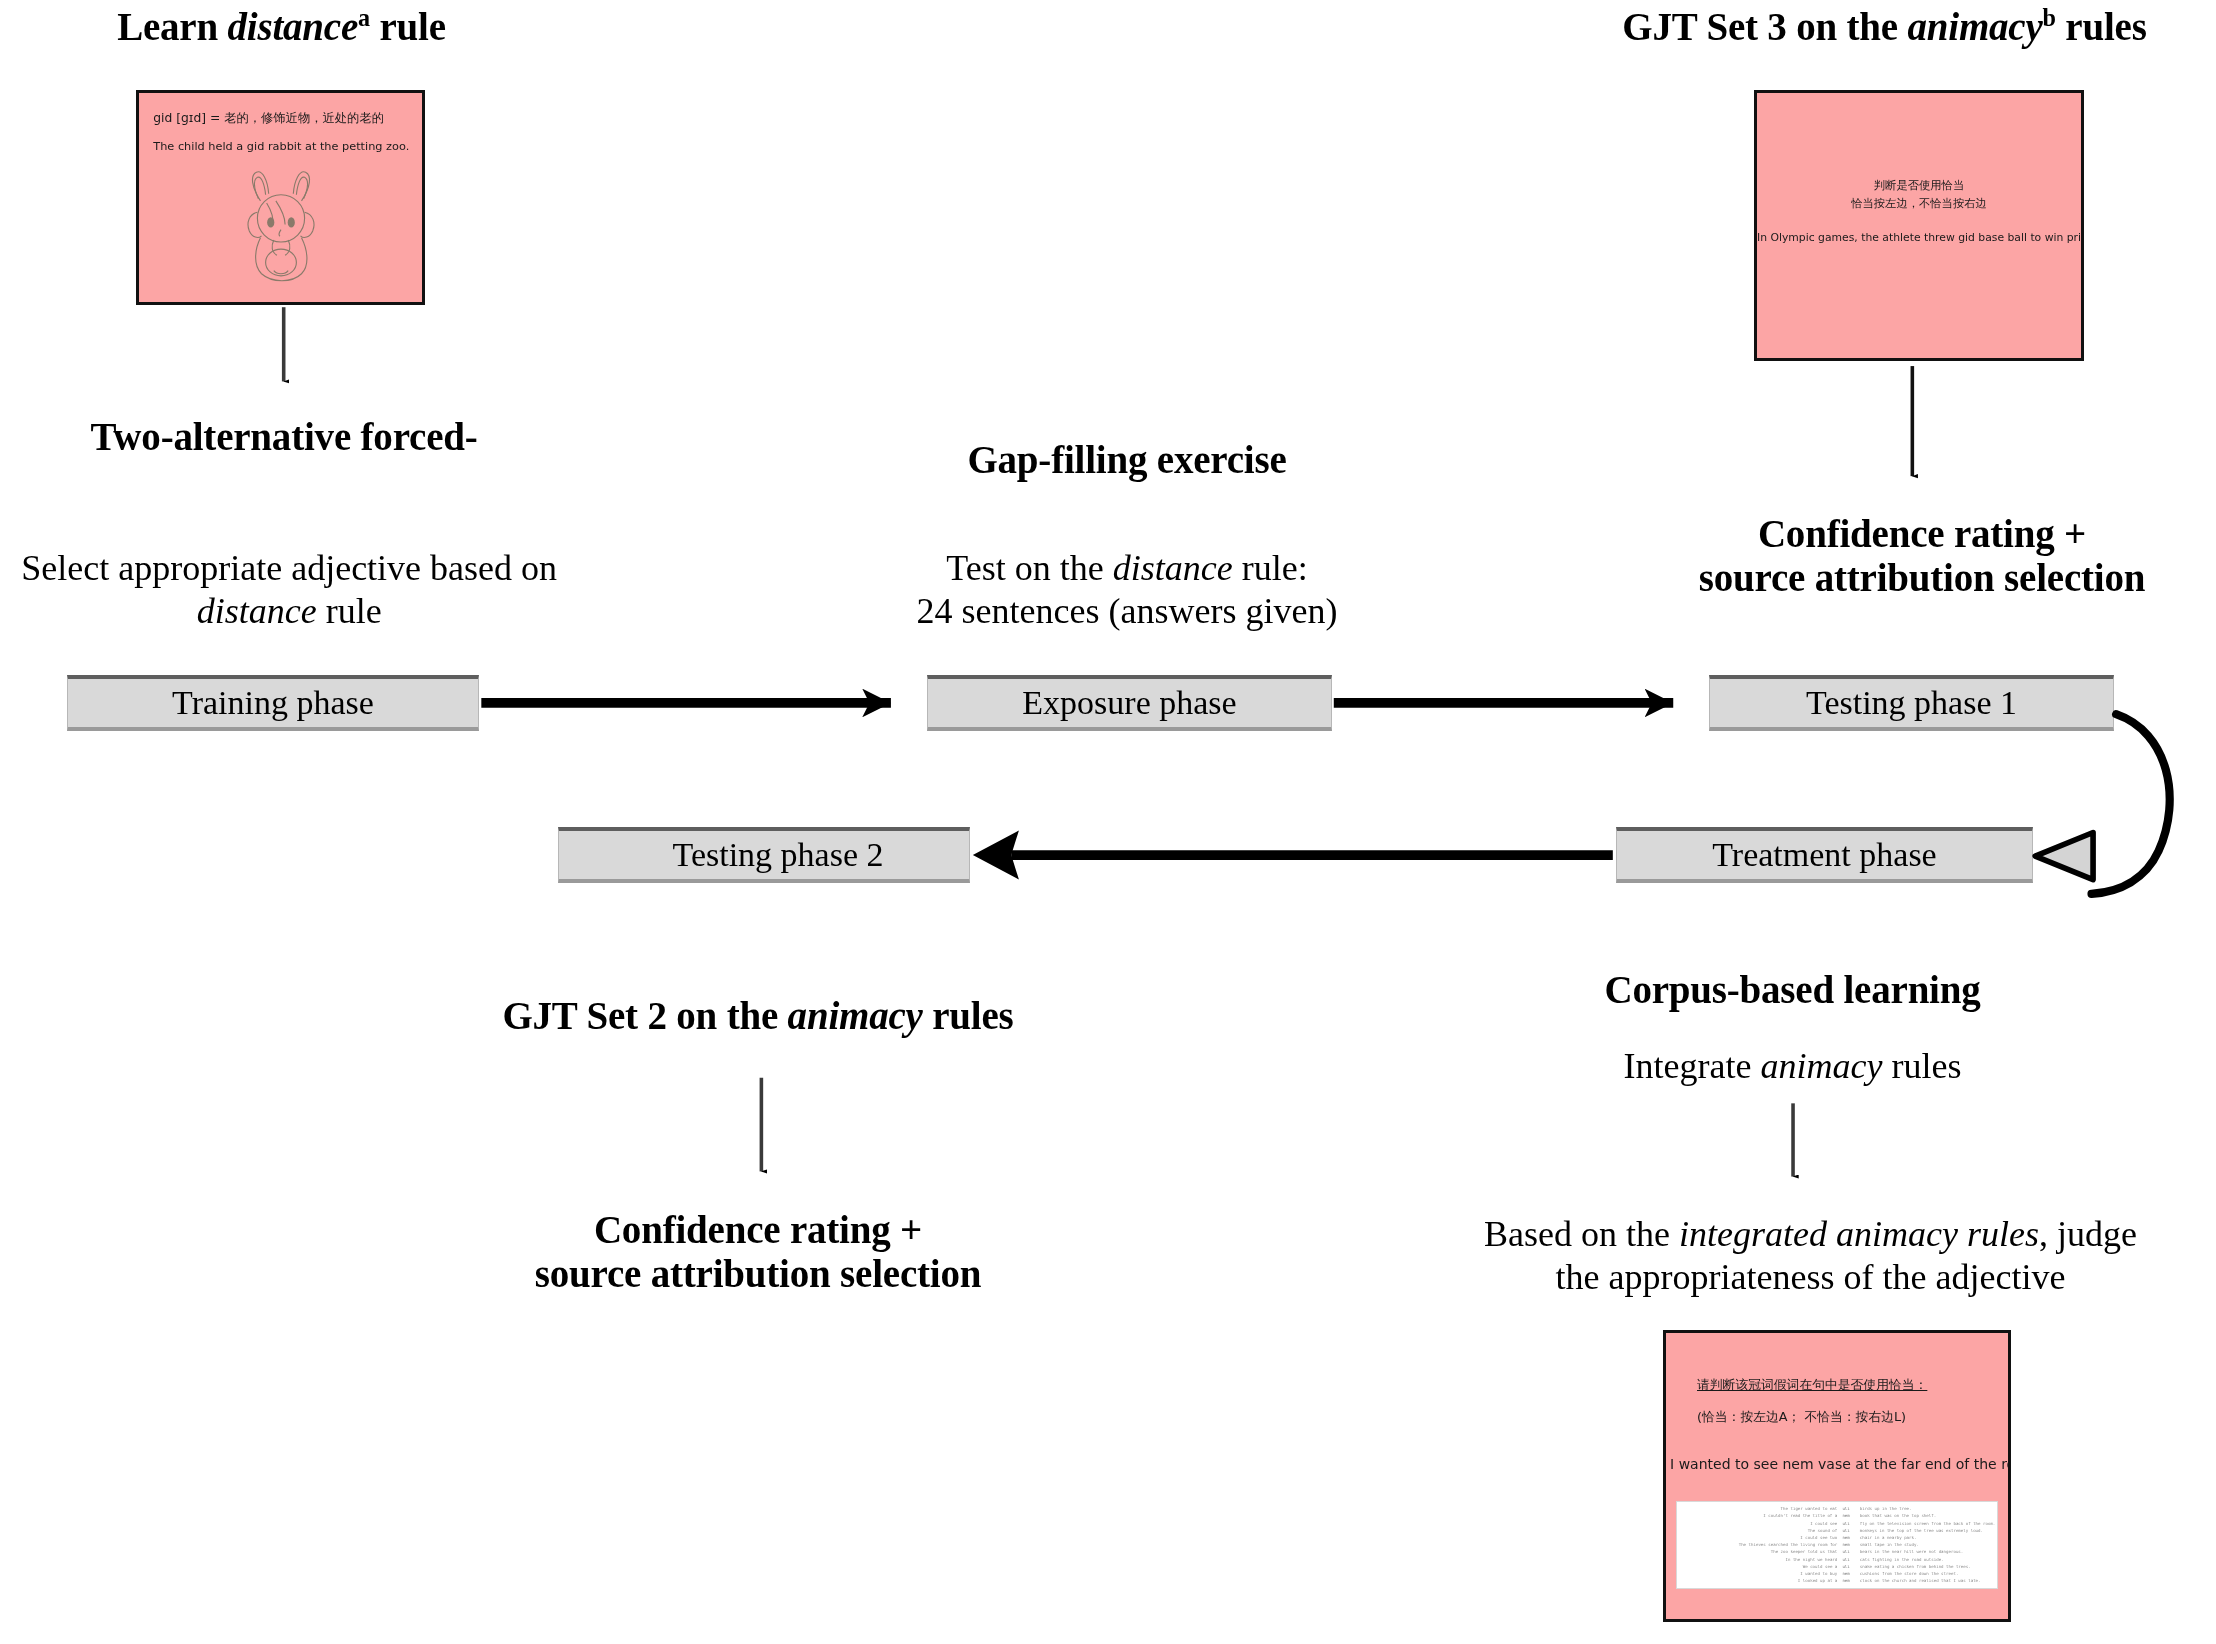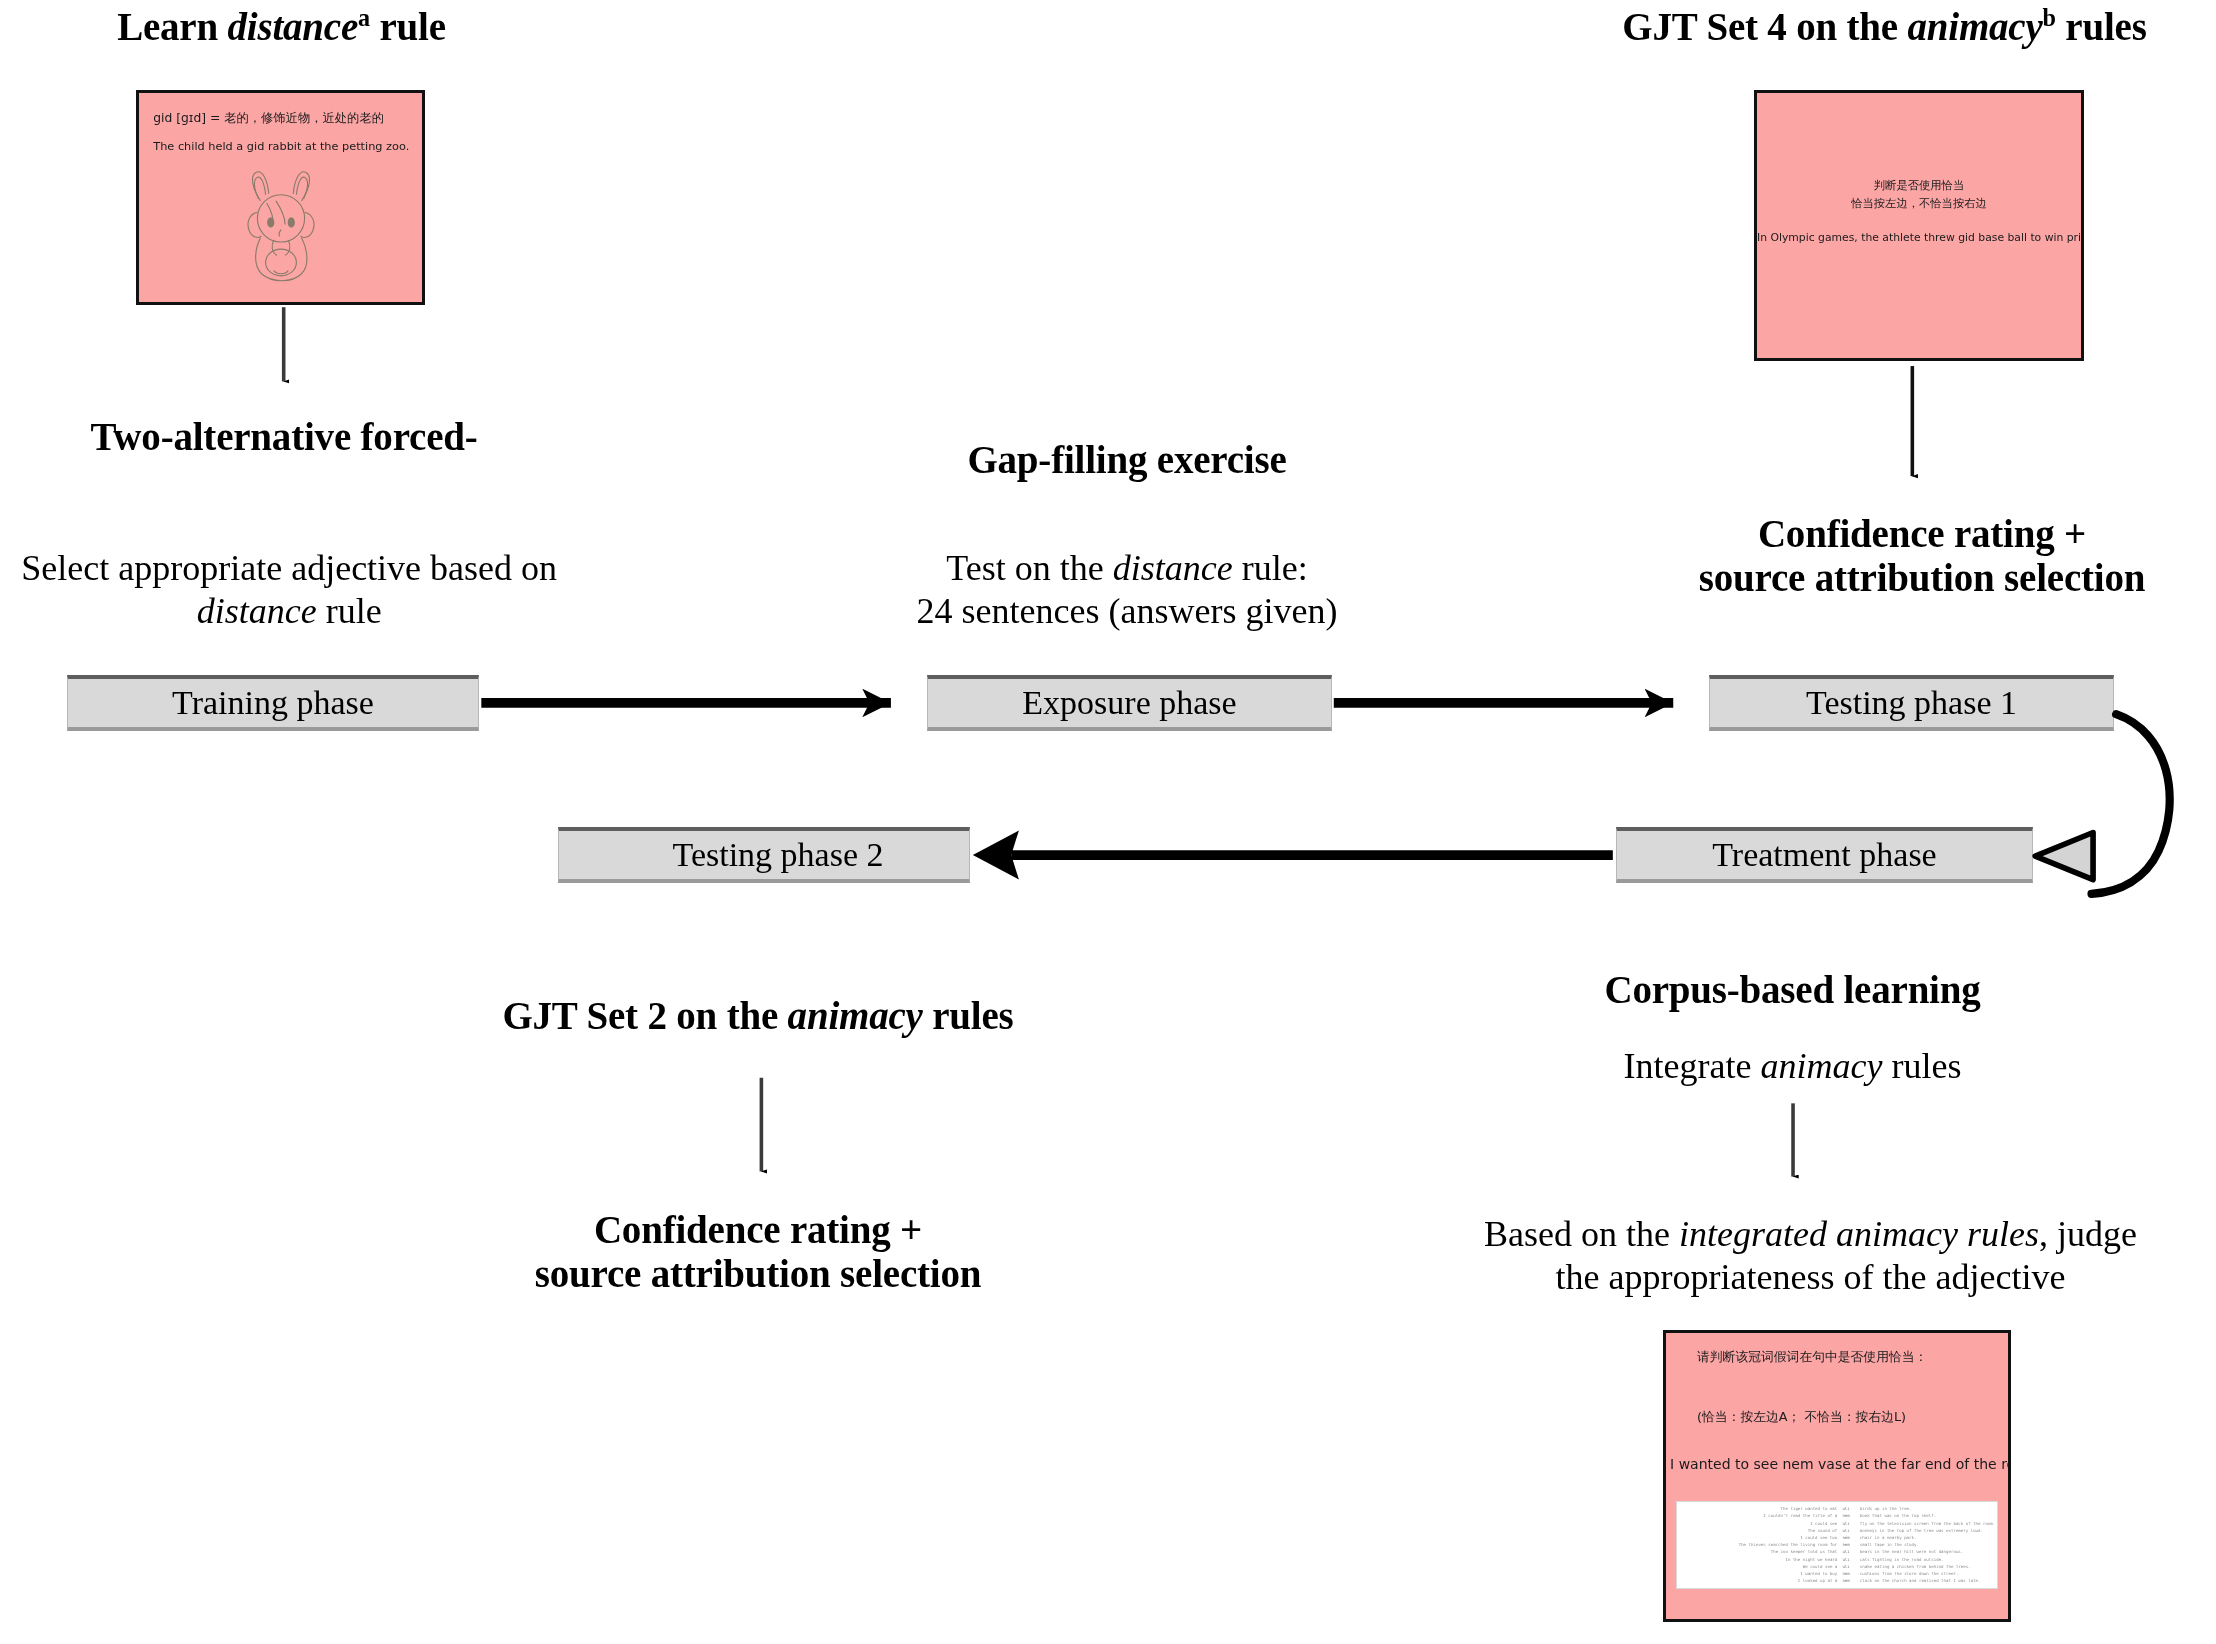--- a/index.html
+++ b/index.html
@@ -50,21 +50,21 @@
   #panel-learn .en{position:absolute;left:14.3px;top:47px;font-size:11.3px;white-space:nowrap;}
   #panel-learn .bunny{position:absolute;left:50%;top:72px;transform:translateX(-50%);}
 
   
   #panel-gjt1{left:1754px;top:90px;width:330px;height:271px;padding-left:20px;}
   #panel-gjt1 .zh{position:absolute;left:0;right:0;text-align:center;font-size:11.3px;line-height:1.55;top:84px;}
   #panel-gjt1 .en{position:absolute;left:0;right:0;text-align:center;font-size:10.8px;top:138px;white-space:nowrap;}
 
   
   #panel-corpus{left:1663px;top:1330px;width:348px;height:292px;}
-  #panel-corpus .zh1{position:absolute;left:31px;top:16px;font-size:12.8px;white-space:nowrap;}
+  #panel-corpus .zh1{position:absolute;left:31px;top:44px;font-size:12.8px;white-space:nowrap;text-decoration:underline;}
   #panel-corpus .zh2{position:absolute;left:31px;top:76px;font-size:12.8px;white-space:nowrap;}
   #panel-corpus .en{position:absolute;left:4.1px;top:123px;font-size:14px;white-space:nowrap;}
   #panel-corpus .concord{
     position:absolute;left:10.2px;right:10.2px;top:168px;
     border:1px solid #d9d9d9;background:#fff;
     padding:3.1px 4.1px 4.1px 4.1px;
     box-sizing:border-box;
   }
   #panel-corpus .crow{
     display:flex;align-items:baseline;justify-content:flex-start;
@@ -132,21 +132,21 @@
       <path d="M96 146 C90 158 92 170 102 176"></path>
       <path d="M124 146 C130 158 128 170 118 176"></path>
 
       <ellipse cx="110" cy="190" rx="30" ry="26"></ellipse>
       <path d="M96 206 C102 214 118 214 124 206"></path>
     </svg>
   </div>
 </div>
 
 <div class="abs hdr ctr" id="hd-gjt1" style="left:1552px;top:4.1px;width:665px;">
-  <span>GJT Set 4 on the </span><span class="it">animacy</span><sup>b</sup><span> rules</span>
+  <span>GJT Set 3 on the </span><span class="it">animacy</span><sup>b</sup><span> rules</span>
 </div>
 
 <div class="abs shot" id="panel-gjt1">
   <div class="zh">
     <div>判断是否使用恰当</div>
     <div>恰当按左边，不恰当按右边</div>
   </div>
   <div class="en">In Olympic games, the athlete threw gid base ball to win prizes.</div>
 </div>
 

